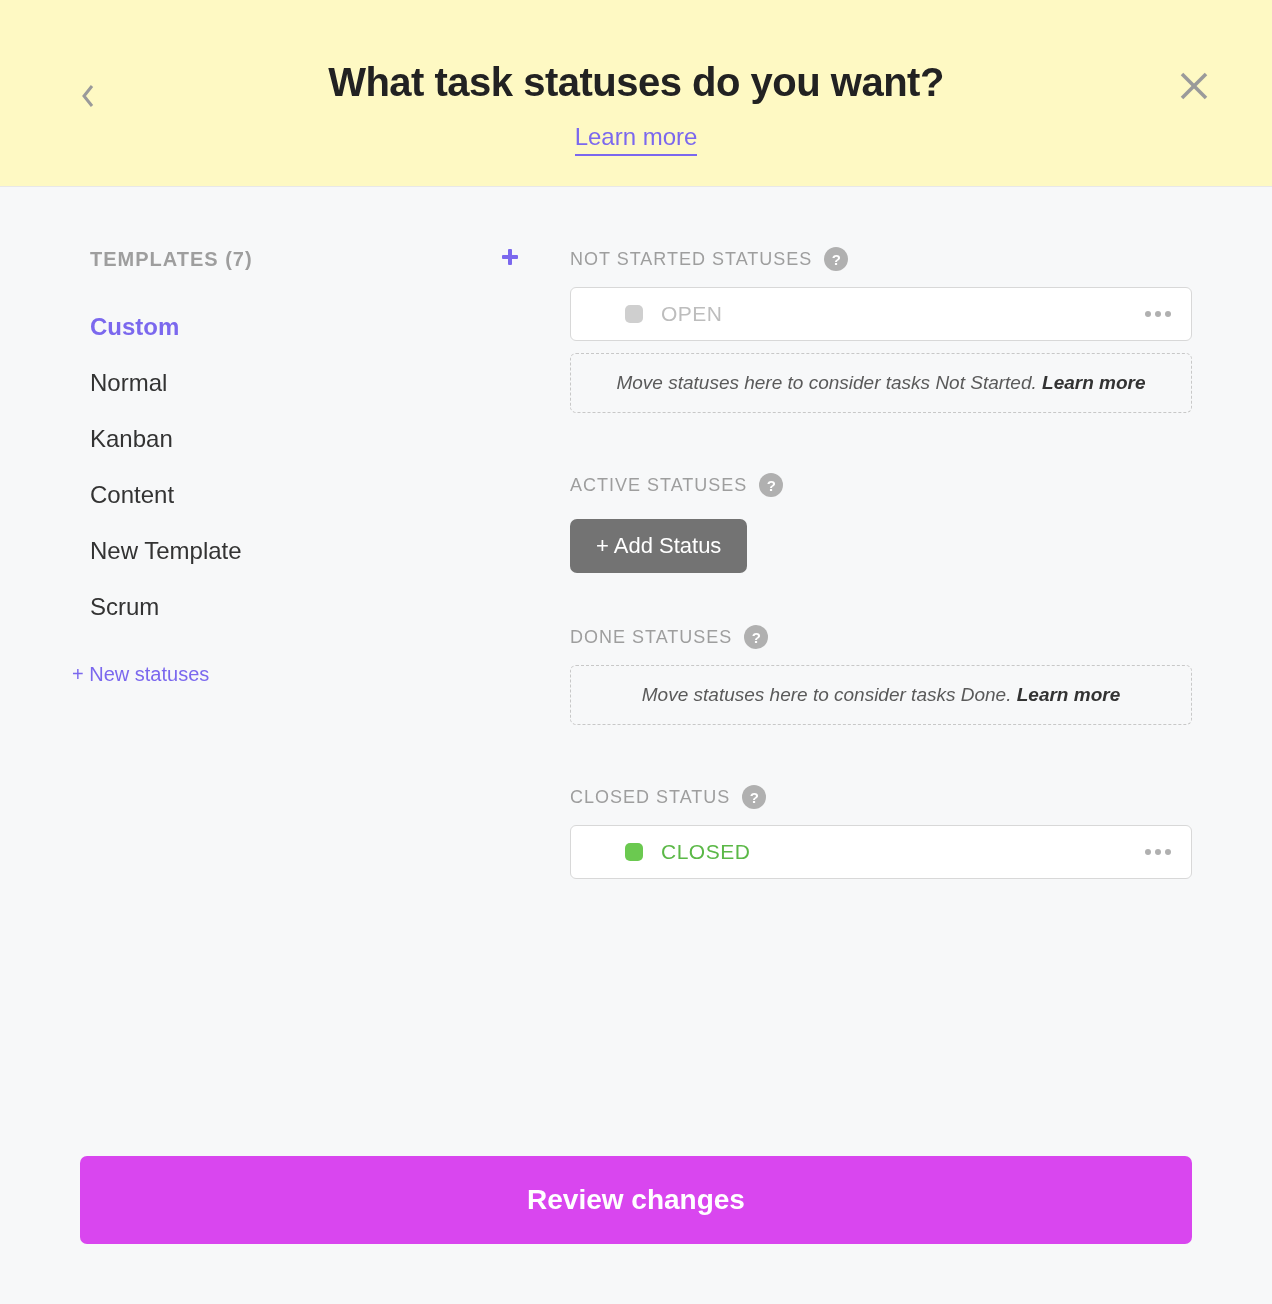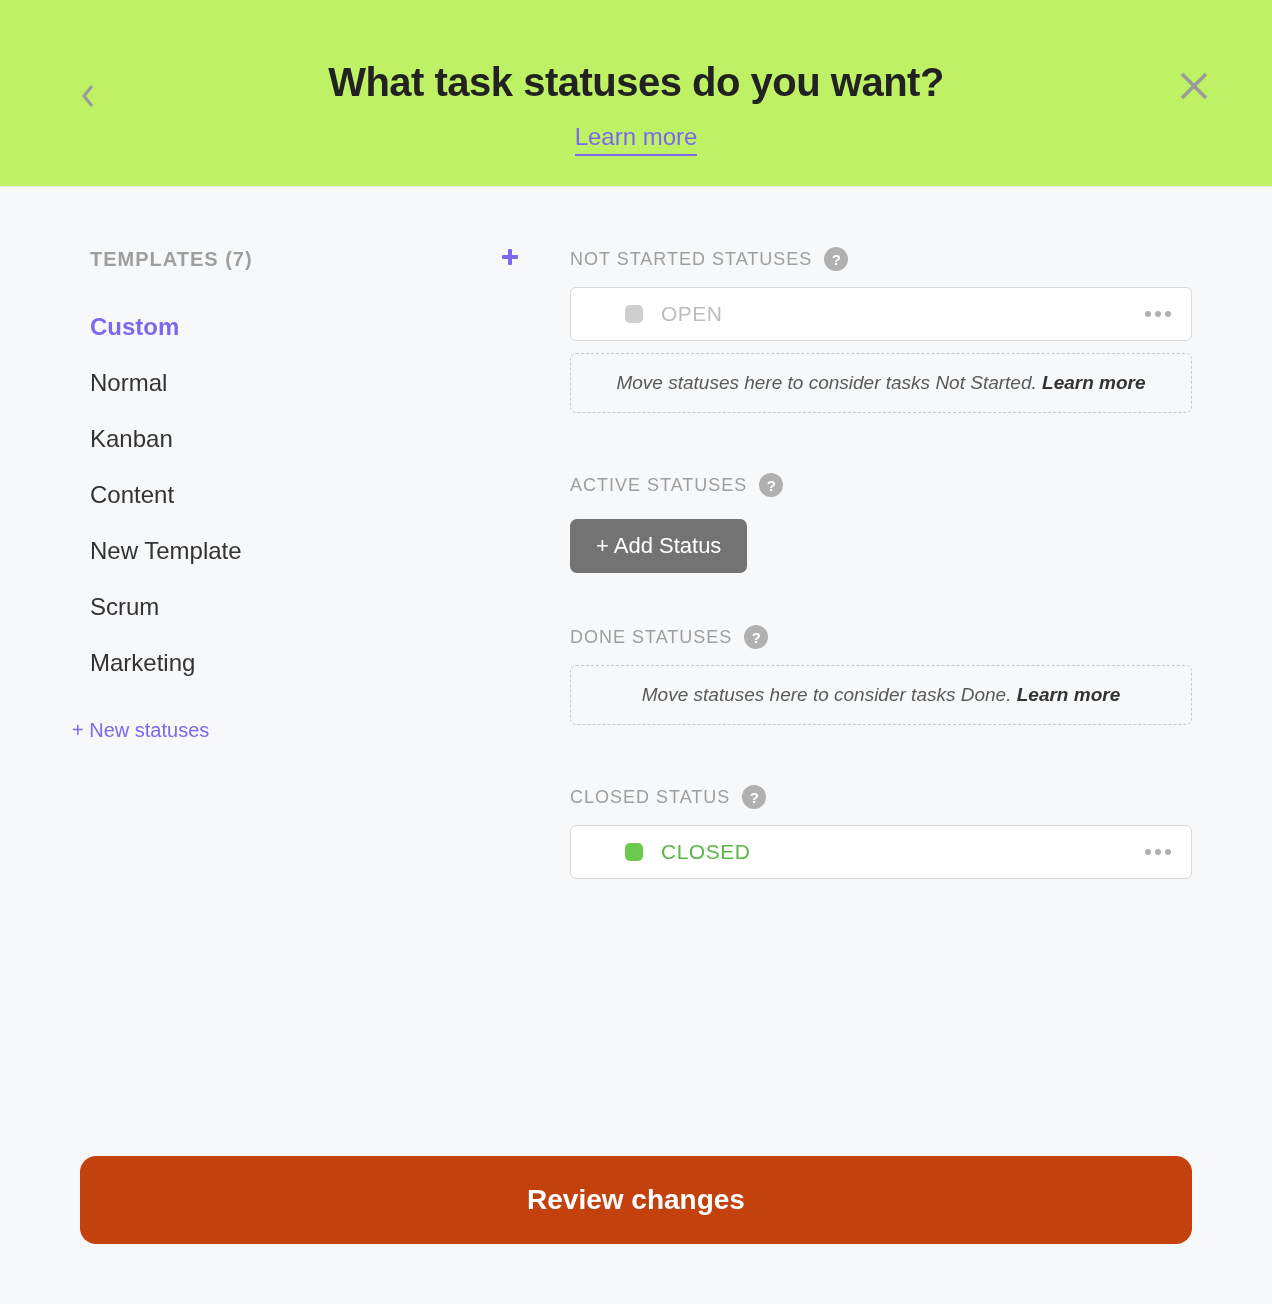--- a/index.html
+++ b/index.html
@@ -4,21 +4,21 @@
 <style>
   * { box-sizing: border-box; margin: 0; padding: 0; }
   body {
     font-family: -apple-system, BlinkMacSystemFont, "Segoe UI", Helvetica, Arial, sans-serif;
     background: #f7f8f9;
     width: 1272px;
     height: 1304px;
     overflow: hidden;
   }
   .header {
-    background: #bef264;
+    background: #fef9c3;
     padding: 60px 60px 30px 60px;
     position: relative;
     border-bottom: 1px solid #e8e8e8;
     text-align: center;
   }
   .back-btn {
     position: absolute;
     left: 80px;
     top: 82px;
     cursor: pointer;
@@ -197,24 +197,24 @@
     margin-top: 6px;
   }
   .footer {
     position: absolute;
     bottom: 60px;
     left: 80px;
     right: 80px;
   }
   .review-btn {
     width: 100%;
-    background: #c2410c;
+    background: #d946ef;
     color: #fff;
     border: none;
-    border-radius: 16px;
+    border-radius: 7px;
     padding: 28px 0;
     font-size: 28px;
     font-weight: 600;
     cursor: pointer;
   }
   .open-swatch { background: #cfcfcf; }
   .open-label { color: #bdbdbd; }
   .progress-swatch { background: #a875ff; }
   .progress-label { color: #7b68ee; }
   .closed-swatch { background: #6bc950; }
@@ -254,21 +254,20 @@
           </svg>
       </span>
     </div>
     <ul class="template-list">
       <li class="template-item active">Custom</li>
       <li class="template-item">Normal</li>
       <li class="template-item">Kanban</li>
       <li class="template-item">Content</li>
       <li class="template-item">New Template</li>
       <li class="template-item">Scrum</li>
-      <li class="template-item">Marketing</li>
     </ul>
     <div class="new-template">+ New statuses</div>
   </div>
 
   <div class="right-col">
 
     
     <div class="section-header">
       <span class="section-label">NOT STARTED STATUSES</span>
       <span class="help-icon">?</span>

